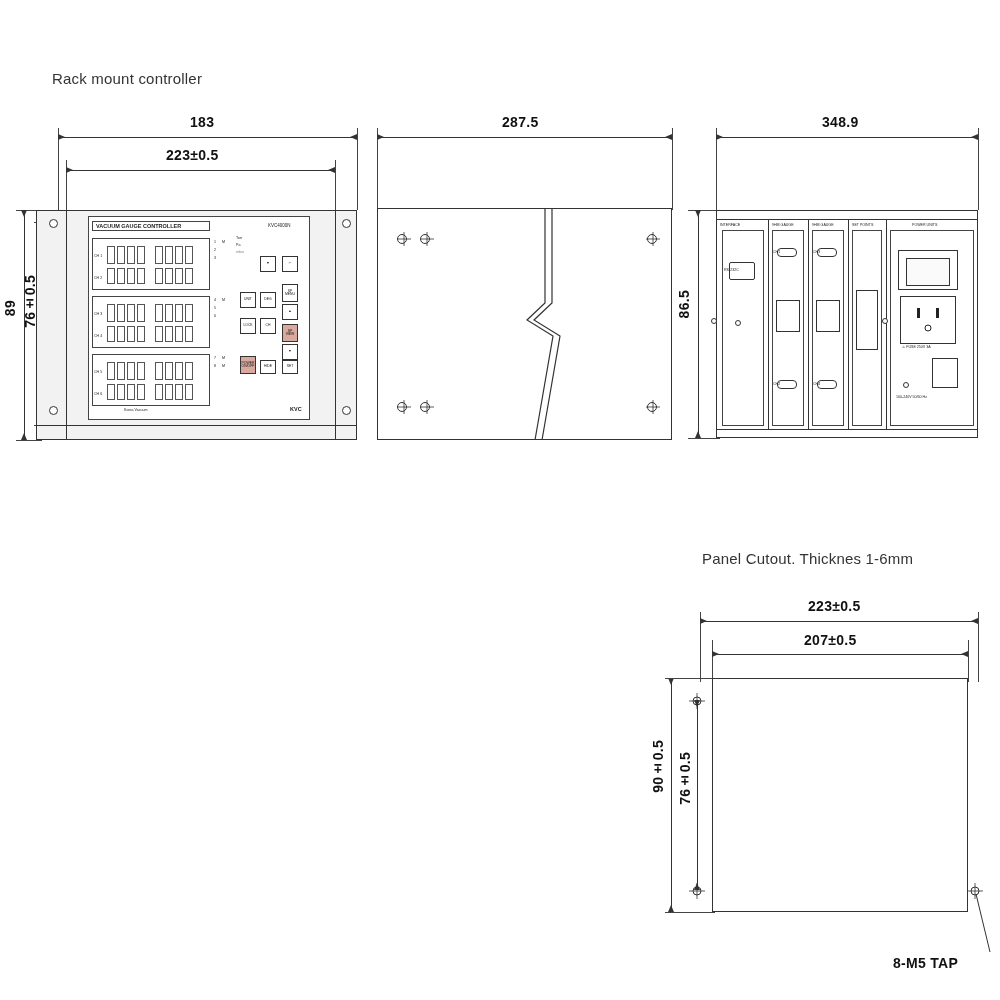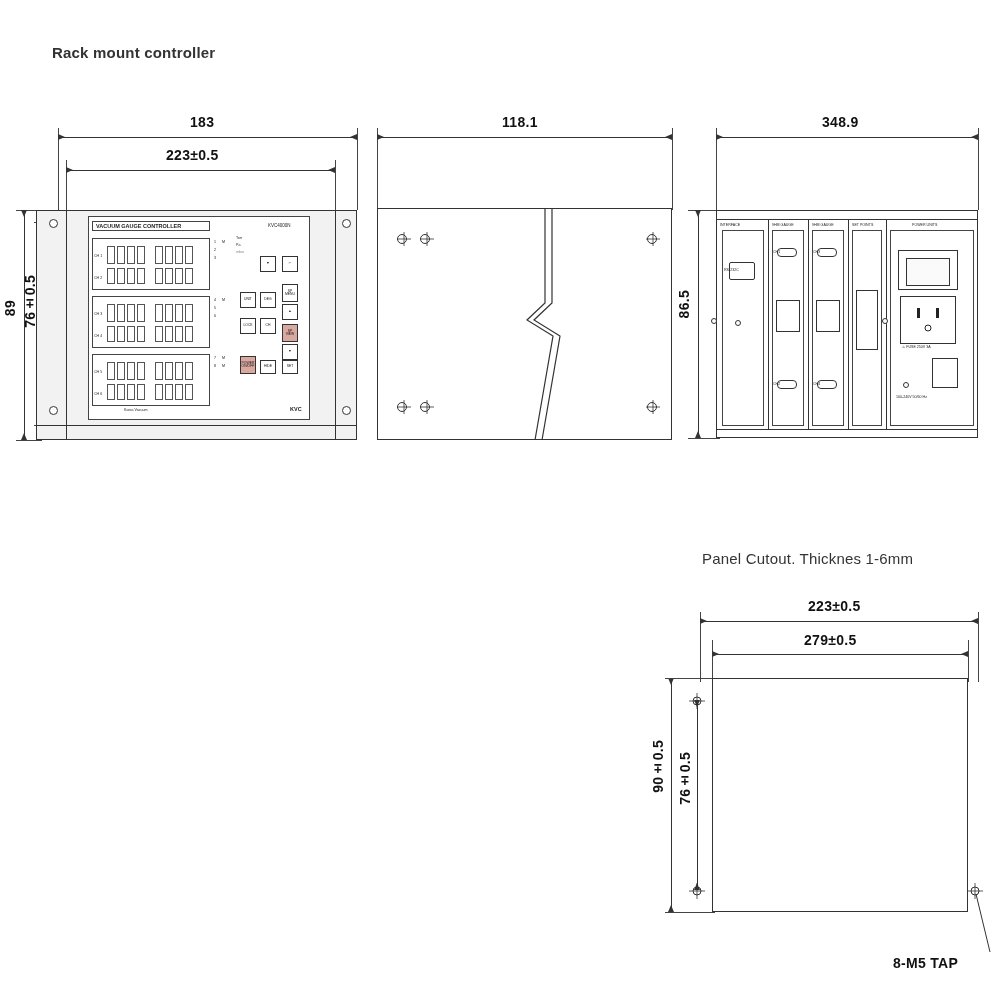--- a/index.html
+++ b/index.html
@@ -49,21 +49,21 @@
   
   .dsub{border:1px solid #333;background:#fff;box-sizing:border-box;}
   .module{border:1px solid #444;background:#fff;box-sizing:border-box;}
   .socket{border:1px solid #333;background:#fff;box-sizing:border-box;}
 </style>
 </head>
 <body>
 
 <div class="stage">
 
-  <div class="abs title" style="left:52px;top:44px;font-weight:bold;">Rack mount controller</div>
+  <div class="abs title" style="left:52px;top:70px;">Rack mount controller</div>
 
   <div class="abs vline ext" style="left:58px;top:128px;height:82px;"></div>
   <div class="abs vline ext" style="left:357px;top:128px;height:82px;"></div>
   <div class="abs hline" style="left:58px;top:137px;width:299px;"></div>
   <div class="abs arr r" style="left:58px;top:134px;"></div>
   <div class="abs arr l" style="left:350px;top:134px;"></div>
   <div class="abs dimtxt" style="left:190px;top:114px;">183</div>
 
   <div class="abs vline ext" style="left:66px;top:160px;height:50px;"></div>
   <div class="abs vline ext" style="left:335px;top:160px;height:50px;"></div>
@@ -213,21 +213,21 @@
   </div>
 
   <div class="abs tiny3" style="left:124px;top:408px;">Korea Vacuum</div>
   <div class="abs tiny2" style="left:290px;top:406px;font-weight:bold;">KVC</div>
 
   <div class="abs vline ext" style="left:377px;top:128px;height:82px;"></div>
   <div class="abs vline ext" style="left:672px;top:128px;height:82px;"></div>
   <div class="abs hline" style="left:377px;top:137px;width:295px;"></div>
   <div class="abs arr r" style="left:377px;top:134px;"></div>
   <div class="abs arr l" style="left:665px;top:134px;"></div>
-  <div class="abs dimtxt" style="left:502px;top:114px;">118.1</div>
+  <div class="abs dimtxt" style="left:502px;top:114px;">287.5</div>
 
   <div class="abs panelbox" style="left:377px;top:208px;width:295px;height:232px;"></div>
 
   <svg class="abs" style="left:505px;top:208px;width:70px;height:232px;" viewBox="0 0 70 232">
     <polyline points="40,0 40,95 22,112 48,128 30,232" fill="none" stroke="#333" stroke-width="1.2"></polyline>
     <polyline points="47,0 47,95 29,112 55,128 37,232" fill="none" stroke="#333" stroke-width="1.2"></polyline>
   </svg>
   <div class="abs" style="left:505px;top:208px;width:44px;height:232px;background:#fff;z-index:-1;"></div>
 
   <div class="abs screwhole" style="left:397px;top:234px;width:10px;height:10px;"></div>
@@ -332,21 +332,21 @@
   <div class="abs hline" style="left:700px;top:621px;width:278px;"></div>
   <div class="abs arr r" style="left:700px;top:618px;"></div>
   <div class="abs arr l" style="left:971px;top:618px;"></div>
   <div class="abs dimtxt" style="left:808px;top:598px;">223±0.5</div>
 
   <div class="abs vline ext" style="left:712px;top:640px;height:42px;"></div>
   <div class="abs vline ext" style="left:968px;top:640px;height:42px;"></div>
   <div class="abs hline" style="left:712px;top:654px;width:256px;"></div>
   <div class="abs arr r" style="left:712px;top:651px;"></div>
   <div class="abs arr l" style="left:961px;top:651px;"></div>
-  <div class="abs dimtxt" style="left:804px;top:632px;">279±0.5</div>
+  <div class="abs dimtxt" style="left:804px;top:632px;">207±0.5</div>
 
   <div class="abs vline" style="left:671px;top:678px;height:234px;"></div>
   <div class="abs arr d" style="left:668px;top:678px;"></div>
   <div class="abs arr u" style="left:668px;top:905px;"></div>
   <div class="abs hline ext" style="left:665px;top:678px;width:50px;"></div>
   <div class="abs hline ext" style="left:665px;top:912px;width:50px;"></div>
   <div class="abs dimtxt vert" style="left:650px;top:740px;">90±0.5</div>
 
   <div class="abs vline" style="left:697px;top:700px;height:190px;"></div>
   <div class="abs arr d" style="left:694px;top:700px;"></div>

